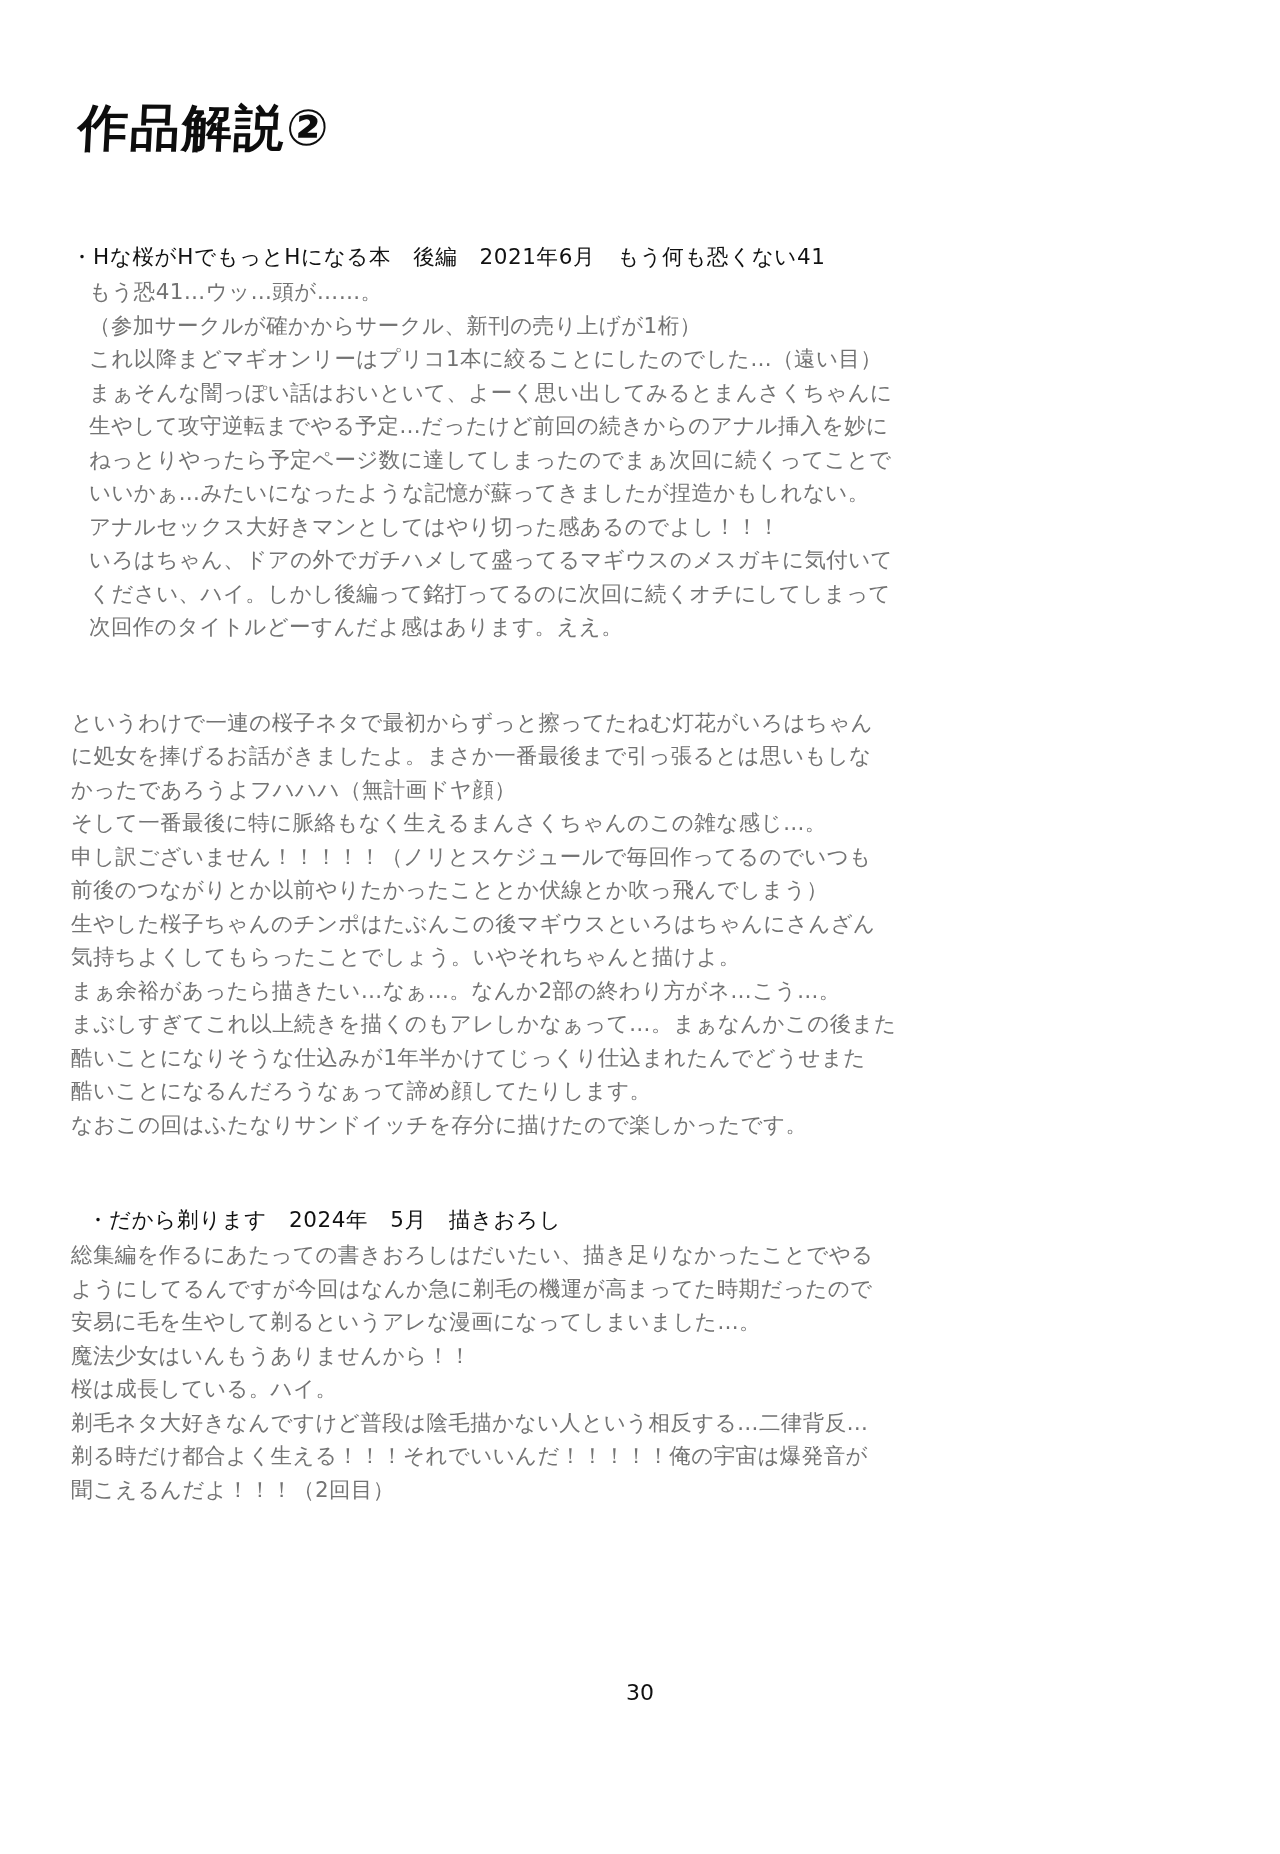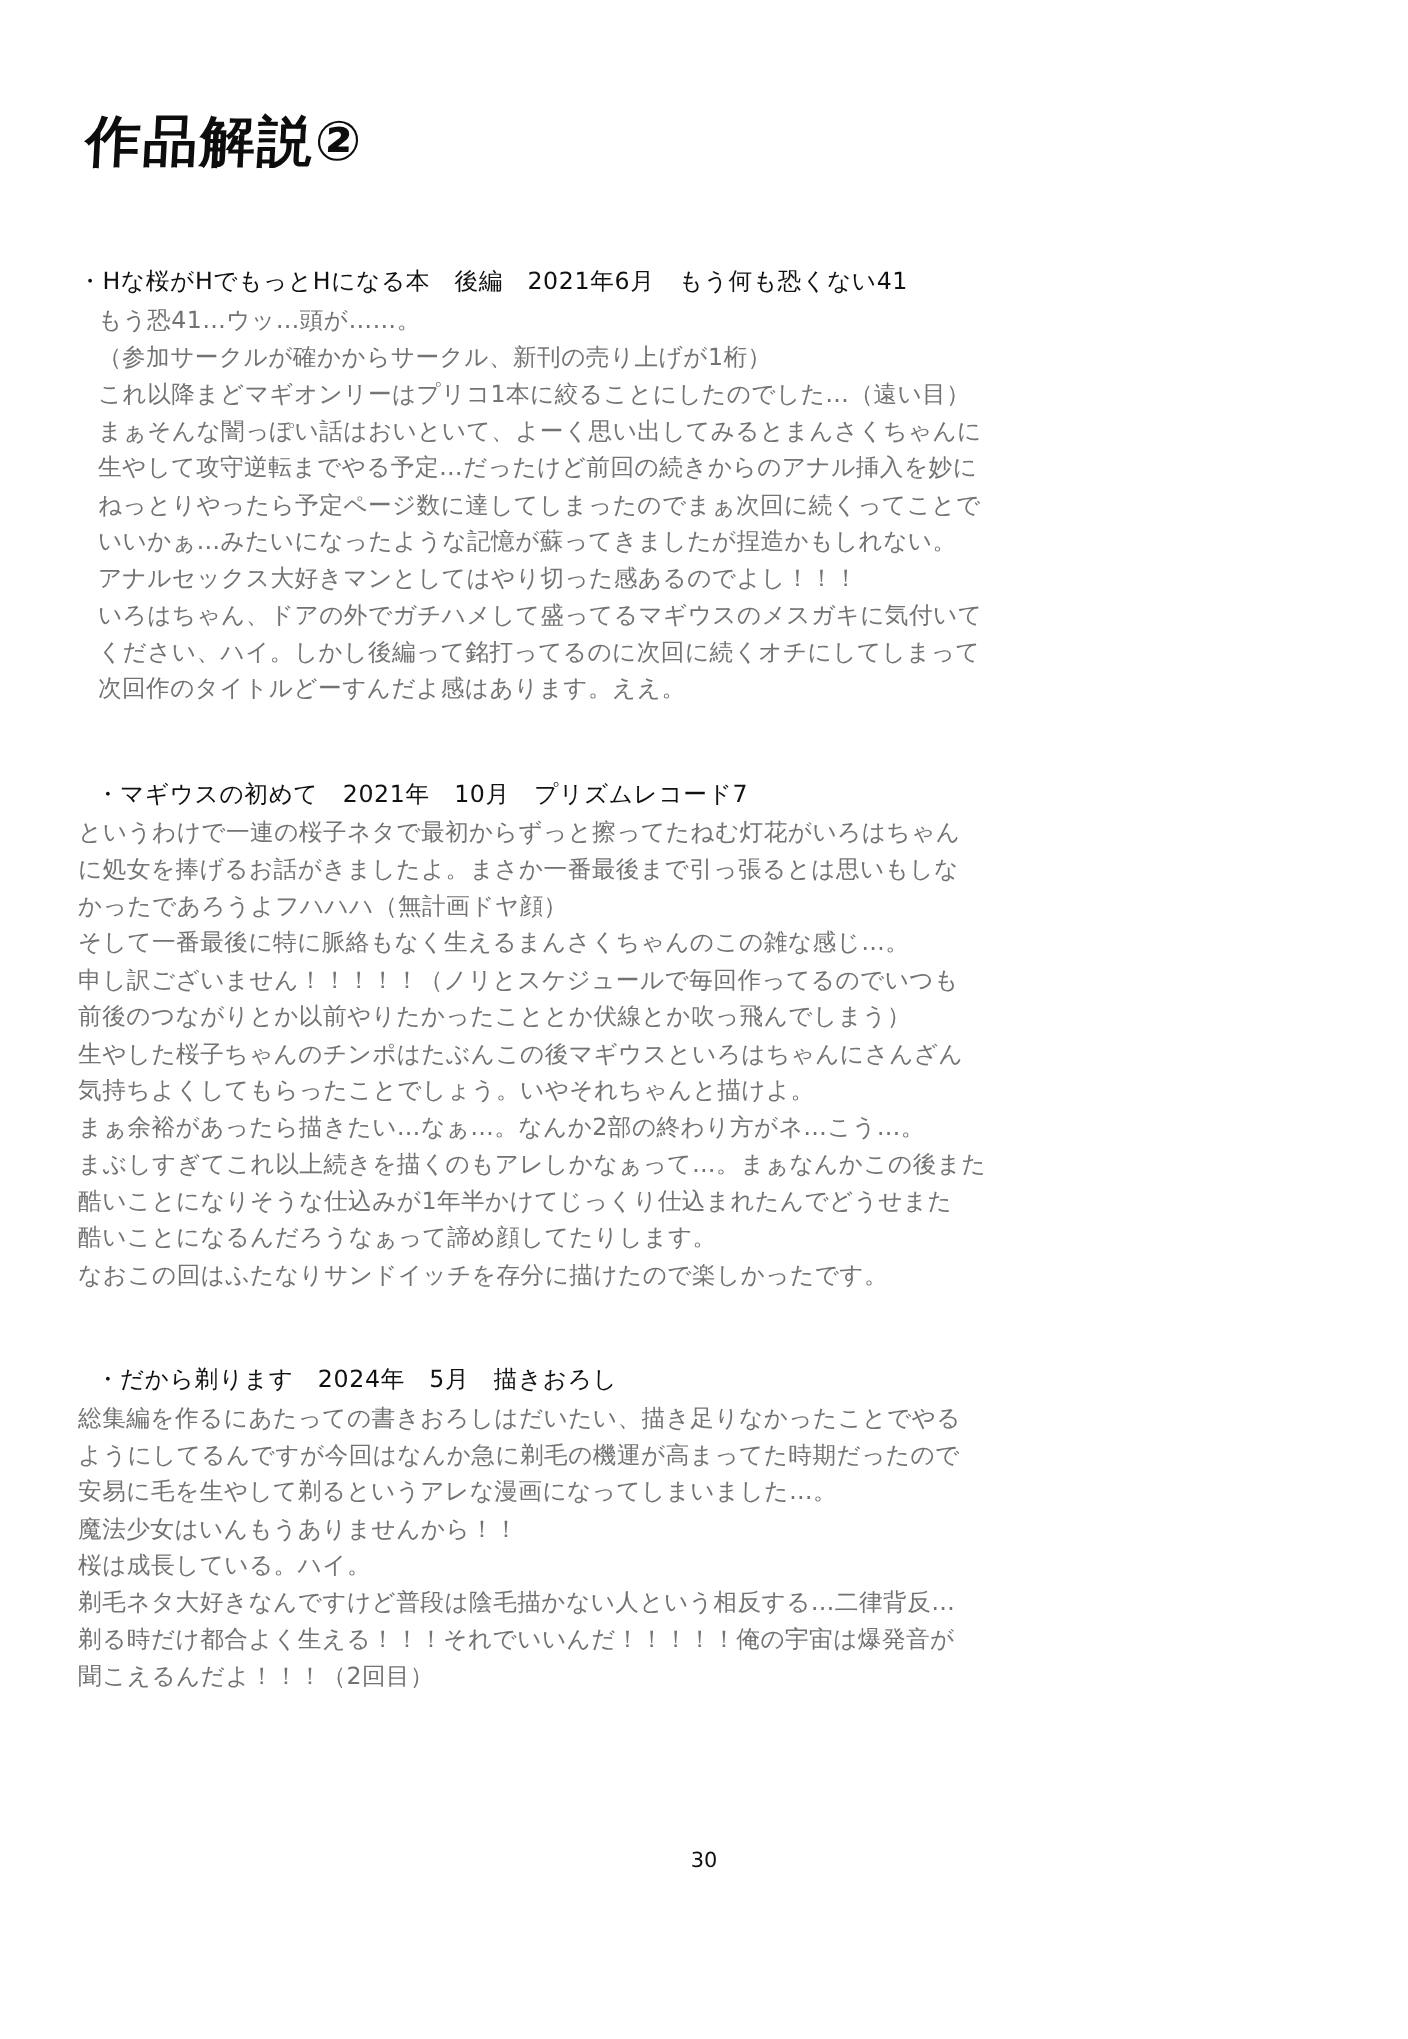--- a/index.html
+++ b/index.html
@@ -66,21 +66,21 @@
   }
   .sec2 .body-text, .sec3 .body-text {
     padding-left: 0px;
   }
   .page-number {
     position: absolute;
     left: 0;
     top: 1680px;
     width: 1280px;
     text-align: center;
-    font-size: 19px;
+    font-size: 22px;
     color: #111111;
     font-family: "DejaVu Sans", sans-serif;
   }
 </style>
 </head>
 <body>
 
 <div class="page">
 
   <div class="title">作品解説②</div>
@@ -96,21 +96,20 @@
 生やして攻守逆転までやる予定…だったけど前回の続きからのアナル挿入を妙に
 ねっとりやったら予定ページ数に達してしまったのでまぁ次回に続くってことで
 いいかぁ…みたいになったような記憶が蘇ってきましたが捏造かもしれない。
 アナルセックス大好きマンとしてはやり切った感あるのでよし！！！
 いろはちゃん、ドアの外でガチハメして盛ってるマギウスのメスガキに気付いて
 ください、ハイ。しかし後編って銘打ってるのに次回に続くオチにしてしまって
 次回作のタイトルどーすんだよ感はあります。ええ。</div>
     </div>
 
     <div class="section sec2">
-      <div class="heading">・マギウスの初めて　2021年　10月　プリズムレコード7</div>
       <div class="body-text">というわけで一連の桜子ネタで最初からずっと擦ってたねむ灯花がいろはちゃん
 に処女を捧げるお話がきましたよ。まさか一番最後まで引っ張るとは思いもしな
 かったであろうよフハハハ（無計画ドヤ顔）
 そして一番最後に特に脈絡もなく生えるまんさくちゃんのこの雑な感じ…。
 申し訳ございません！！！！！（ノリとスケジュールで毎回作ってるのでいつも
 前後のつながりとか以前やりたかったこととか伏線とか吹っ飛んでしまう）
 生やした桜子ちゃんのチンポはたぶんこの後マギウスといろはちゃんにさんざん
 気持ちよくしてもらったことでしょう。いやそれちゃんと描けよ。
 まぁ余裕があったら描きたい…なぁ…。なんか2部の終わり方がネ…こう…。
 まぶしすぎてこれ以上続きを描くのもアレしかなぁって…。まぁなんかこの後また

